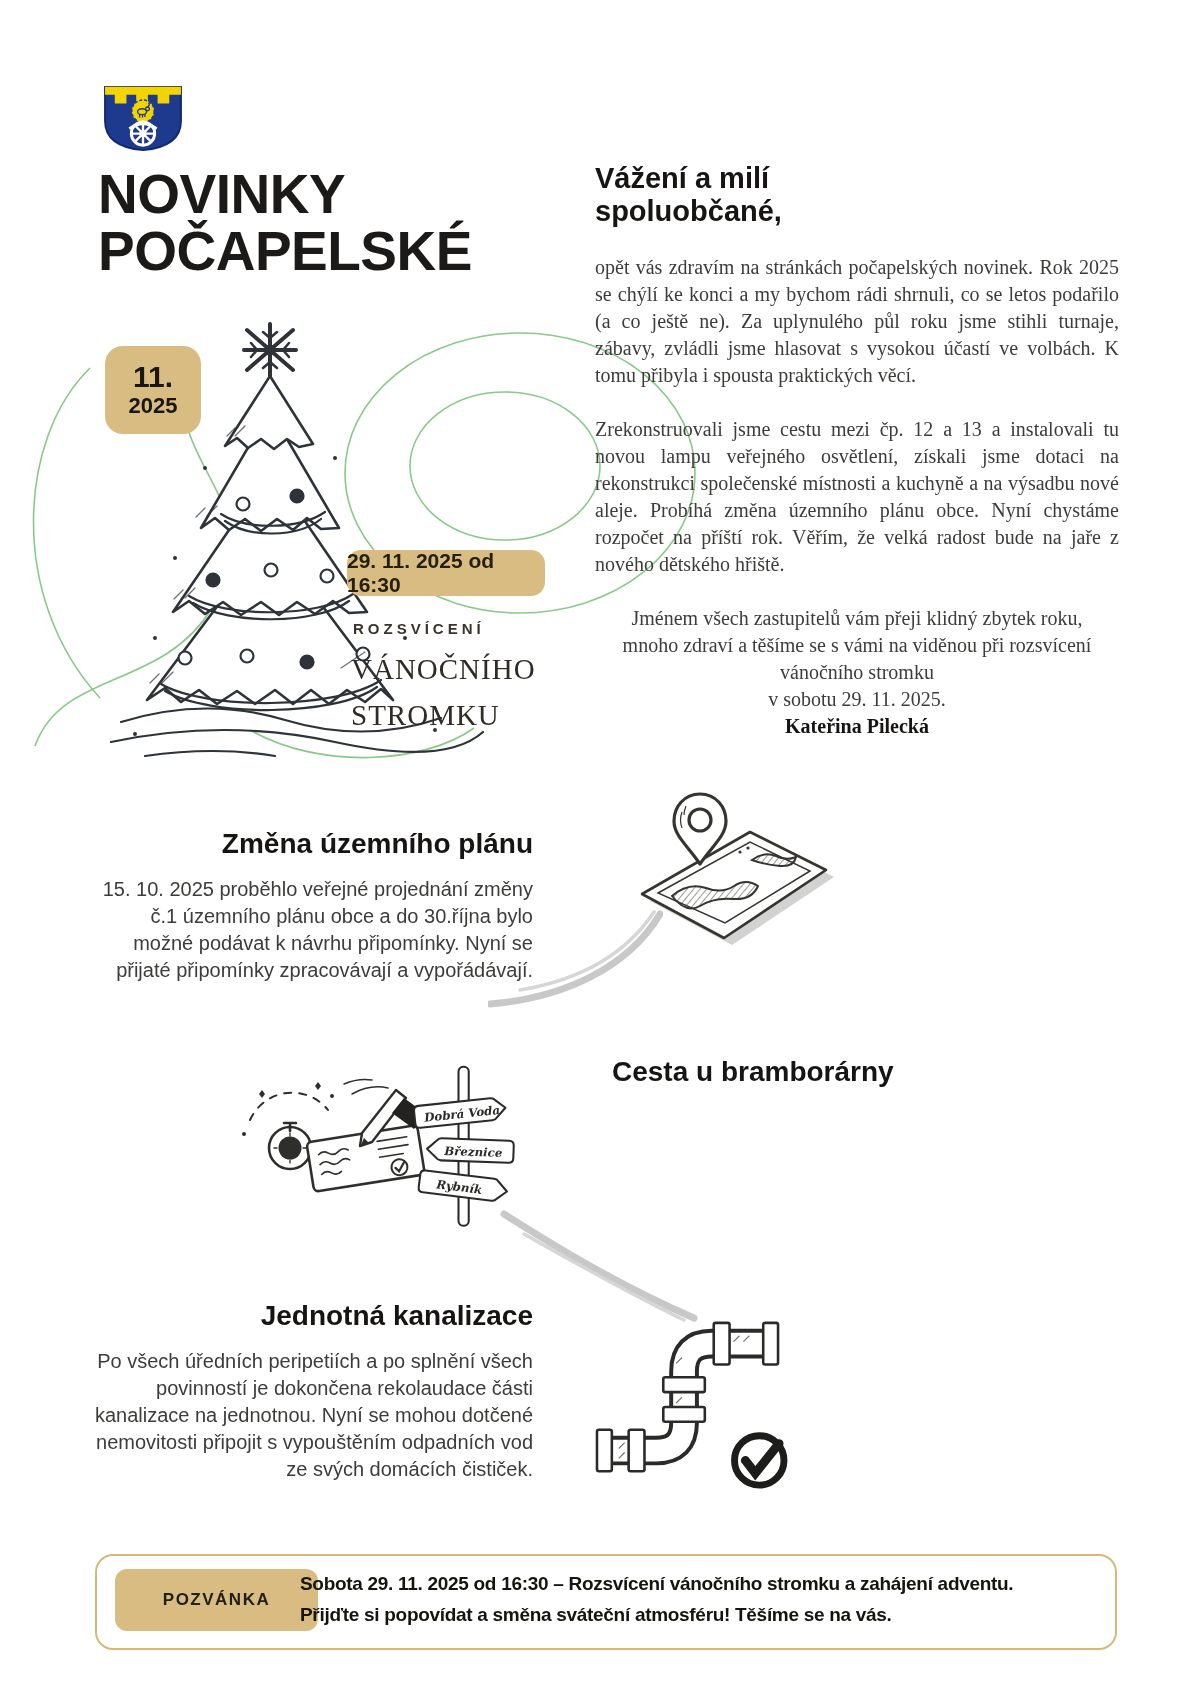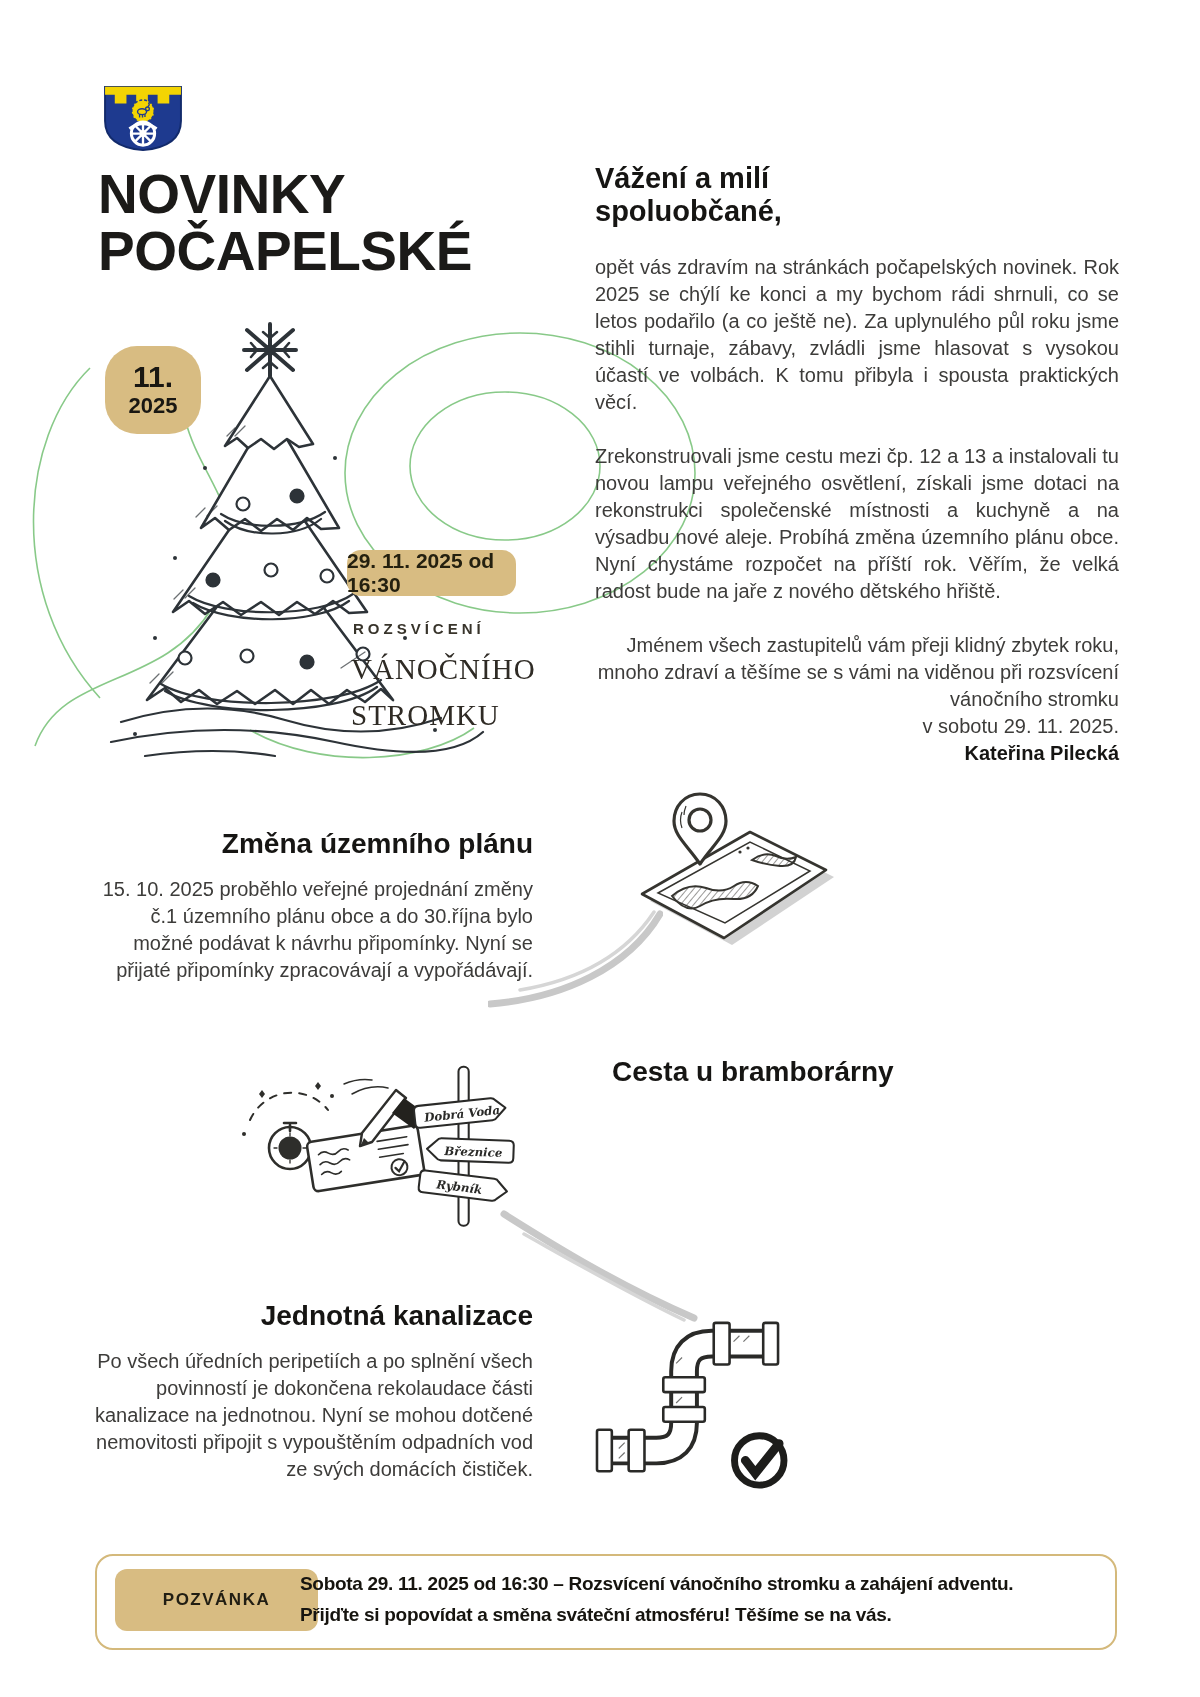--- a/index.html
+++ b/index.html
@@ -8,30 +8,30 @@
     font-family:"Liberation Sans",sans-serif;color:#1d1c1a;overflow:hidden;
   }
   .abs{position:absolute;}
   
   .masthead{left:98px;top:166px;font-size:55px;font-weight:800;line-height:57px;
     letter-spacing:-0.5px;color:#1b1a18;}
   
   .greeting{left:595px;top:162px;width:524px;}
   .greeting h2{margin:0 0 26px 0;font-size:29px;line-height:33px;font-weight:800;color:#161513;}
   .bodytext{font-size:20px;line-height:27px;color:#3d3c3a;}
-  .greeting p{margin:0 0 27px 0;text-align:justify;}
-  .greeting p.noj{text-align:right;margin:0;}
+  .greeting p{margin:0 0 27px 0;text-align:justify;font-family:Liberation Serif, serif;}
+  .greeting p.noj{text-align:center;margin:8px;}
   .signature{font-weight:800;color:#161513;}
   
   .gold{background:#d8bc82;}
-  .issue-badge{left:105px;top:346px;width:96px;height:88px;border-radius:32px;
+  .issue-badge{left:105px;top:346px;width:96px;height:88px;border-radius:18px;
     display:flex;flex-direction:column;align-items:center;justify-content:center;color:#191712;}
   .issue-badge .m{font-size:30px;font-weight:800;line-height:32px;}
   .issue-badge .y{font-size:22px;font-weight:700;line-height:26px;}
-  .time-badge{left:347px;top:550px;width:169px;height:46px;border-radius:14px;
+  .time-badge{left:347px;top:550px;width:198px;height:46px;border-radius:14px;
     display:flex;align-items:center;justify-content:center;font-size:21px;font-weight:800;color:#24200f;}
   
   .kicker{left:353px;top:620px;font-size:15px;font-weight:800;letter-spacing:4px;color:#38342b;}
   .event-title{left:351px;top:646px;font-family:"Liberation Serif",serif;font-size:29px;
     line-height:46px;color:#2f2b25;letter-spacing:1px;}
   
   .sec-right{width:448px;text-align:right;}
   .sec h3{margin:0 0 16px 0;font-size:28px;line-height:32px;font-weight:800;color:#161513;}
   .sec p{margin:0;}
   #sec-zmena{left:85px;top:828px;}

